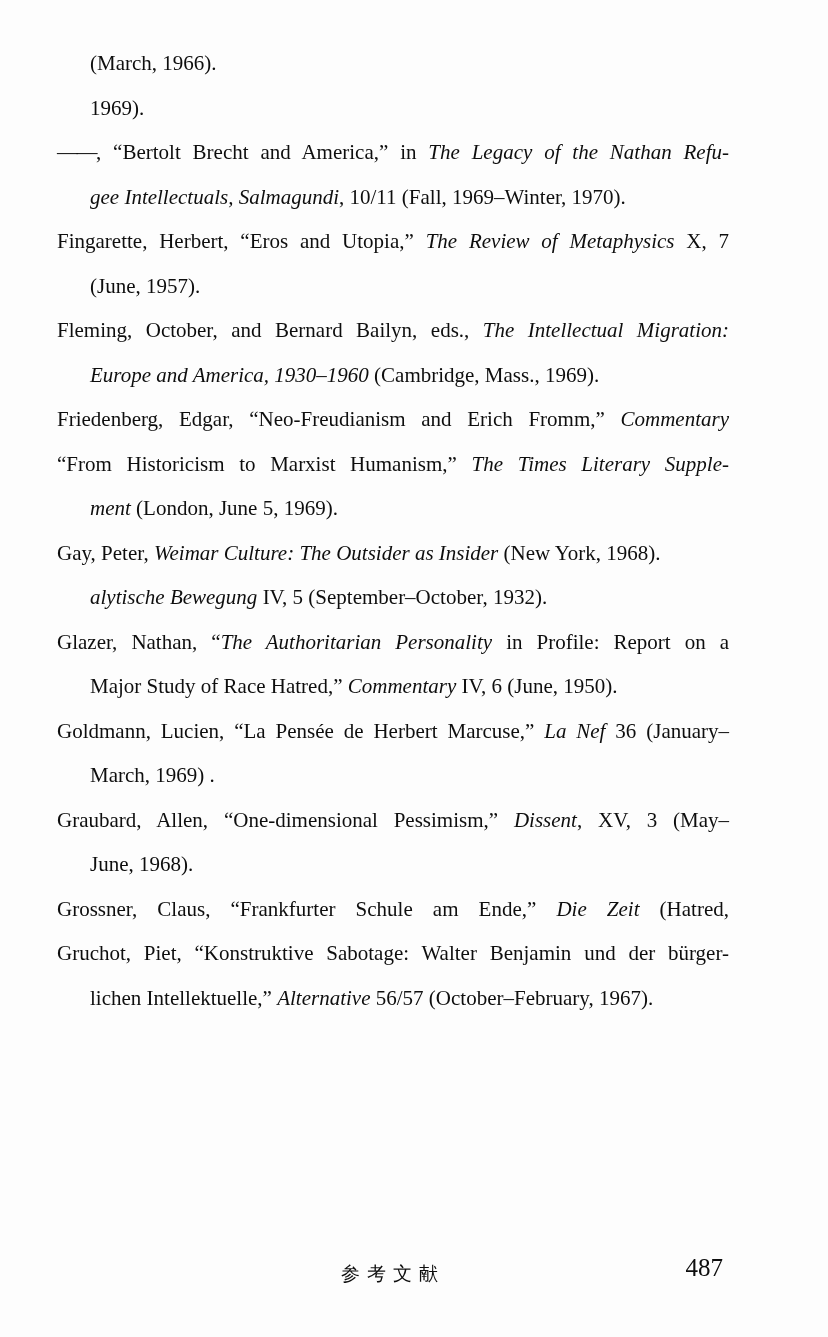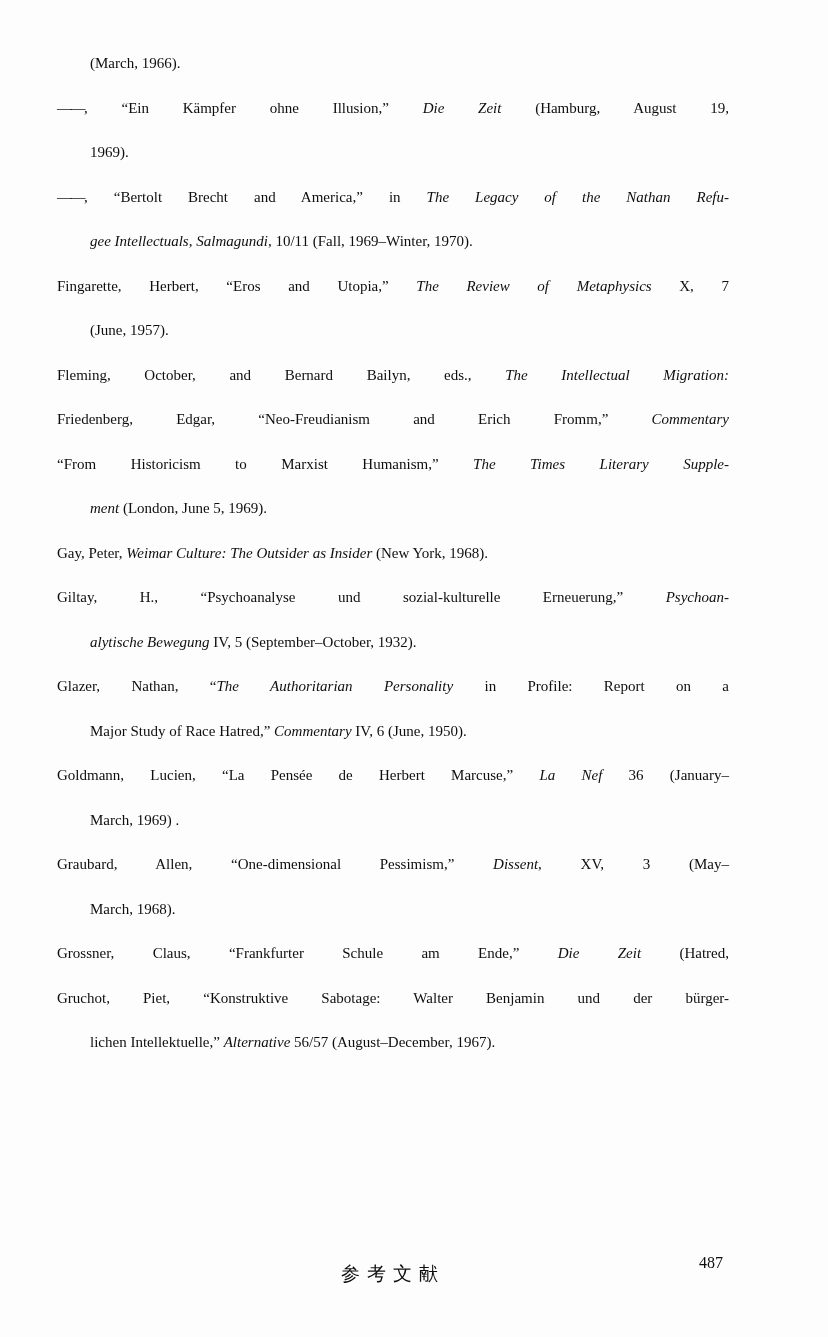--- a/index.html
+++ b/index.html
@@ -18,21 +18,21 @@
   }
   .textblock {
     position: absolute;
     left: 57px;
     top: 41px;
     width: 672px;
   }
   .line {
     height: 44.5px;
     line-height: 44.5px;
-    font-size: 15px;
+    font-size: 21px;
     white-space: normal;
   }
   .line.ind { padding-left: 33px; }
   .line.j { text-align: justify; }
   .line.j::after {
     content: "";
     display: inline-block;
     width: 100%;
     height: 0;
     vertical-align: top;
@@ -54,49 +54,48 @@
     font-size: 19px;
     letter-spacing: 7px;
     white-space: nowrap;
     font-family: "Liberation Serif", "DejaVu Serif", serif, sans-serif;
     text-align: center;
   }
   .page-number {
     position: absolute;
     right: 6px;
     top: 0;
-    font-size: 16px;
+    font-size: 25px;
   }
 </style>
 </head>
 <body>
 
 <div class="page">
   <div class="textblock">
       <div class="line ind"><span>(March, 1966).</span></div>
-      <div class="line j"><span class="dash">——</span><span>, “Ein Kämpfer ohne Illusion,” </span><i>Die Zeit</i><span> (Hamburg, August 19,</span></div>
       <div class="line ind"><span>1969).</span></div>
       <div class="line j"><span class="dash">——</span><span>, “Bertolt Brecht and America,” in </span><i>The Legacy of the Nathan Refu-</i></div>
       <div class="line ind"><i>gee Intellectuals, Salmagundi</i><span>, 10/11 (Fall, 1969–Winter, 1970).</span></div>
       <div class="line j"><span>Fingarette, Herbert, “Eros and Utopia,” </span><i>The Review of Metaphysics</i><span> X, 7</span></div>
       <div class="line ind"><span>(June, 1957).</span></div>
       <div class="line j"><span>Fleming, October, and Bernard Bailyn, eds., </span><i>The Intellectual Migration:</i></div>
+      <div class="line ind"><i>Europe and America, 1930–1960</i><span> (Cambridge, Mass., 1969).</span></div>
       <div class="line j"><span>Friedenberg, Edgar, “Neo-Freudianism and Erich Fromm,” </span><i>Commentary</i></div>
       <div class="line j"><span>“From Historicism to Marxist Humanism,” </span><i>The Times Literary Supple-</i></div>
       <div class="line ind"><i>ment</i><span> (London, June 5, 1969).</span></div>
       <div class="line"><span>Gay, Peter, </span><i>Weimar Culture: The Outsider as Insider</i><span> (New York, 1968).</span></div>
-      <div class="line j"><span>Giltay, H., “Psychoanalyse und sozial-kulturelle Erneuerung,” </span><i>Psychoan-</i></div>
       <div class="line ind"><i>alytische Bewegung</i><span> IV, 5 (September–October, 1932).</span></div>
       <div class="line j"><span>Glazer, Nathan, “</span><i>The Authoritarian Personality</i><span> in Profile: Report on a</span></div>
       <div class="line ind"><span>Major Study of Race Hatred,” </span><i>Commentary</i><span> IV, 6 (June, 1950).</span></div>
       <div class="line j"><span>Goldmann, Lucien, “La Pensée de Herbert Marcuse,” </span><i>La Nef</i><span> 36 (January–</span></div>
       <div class="line ind"><span>March, 1969) .</span></div>
       <div class="line j"><span>Graubard, Allen, “One-dimensional Pessimism,” </span><i>Dissent</i><span>, XV, 3 (May–</span></div>
-      <div class="line ind"><span>March, 1968).</span></div>
+      <div class="line ind"><span>June, 1968).</span></div>
       <div class="line j"><span>Grossner, Claus, “Frankfurter Schule am Ende,” </span><i>Die Zeit</i><span> (Hatred,</span></div>
       <div class="line j"><span>Gruchot, Piet, “Konstruktive Sabotage: Walter Benjamin und der bürger-</span></div>
-      <div class="line ind"><span>lichen Intellektuelle,” </span><i>Alternative</i><span> 56/57 (August–December, 1967).</span></div>
+      <div class="line ind"><span>lichen Intellektuelle,” </span><i>Alternative</i><span> 56/57 (October–February, 1967).</span></div>
     </div>
   <div class="footer">
     <span class="section-label">参考文献</span>
     <span class="page-number">487</span>
   </div>
 </div>
 
 </body></html>

